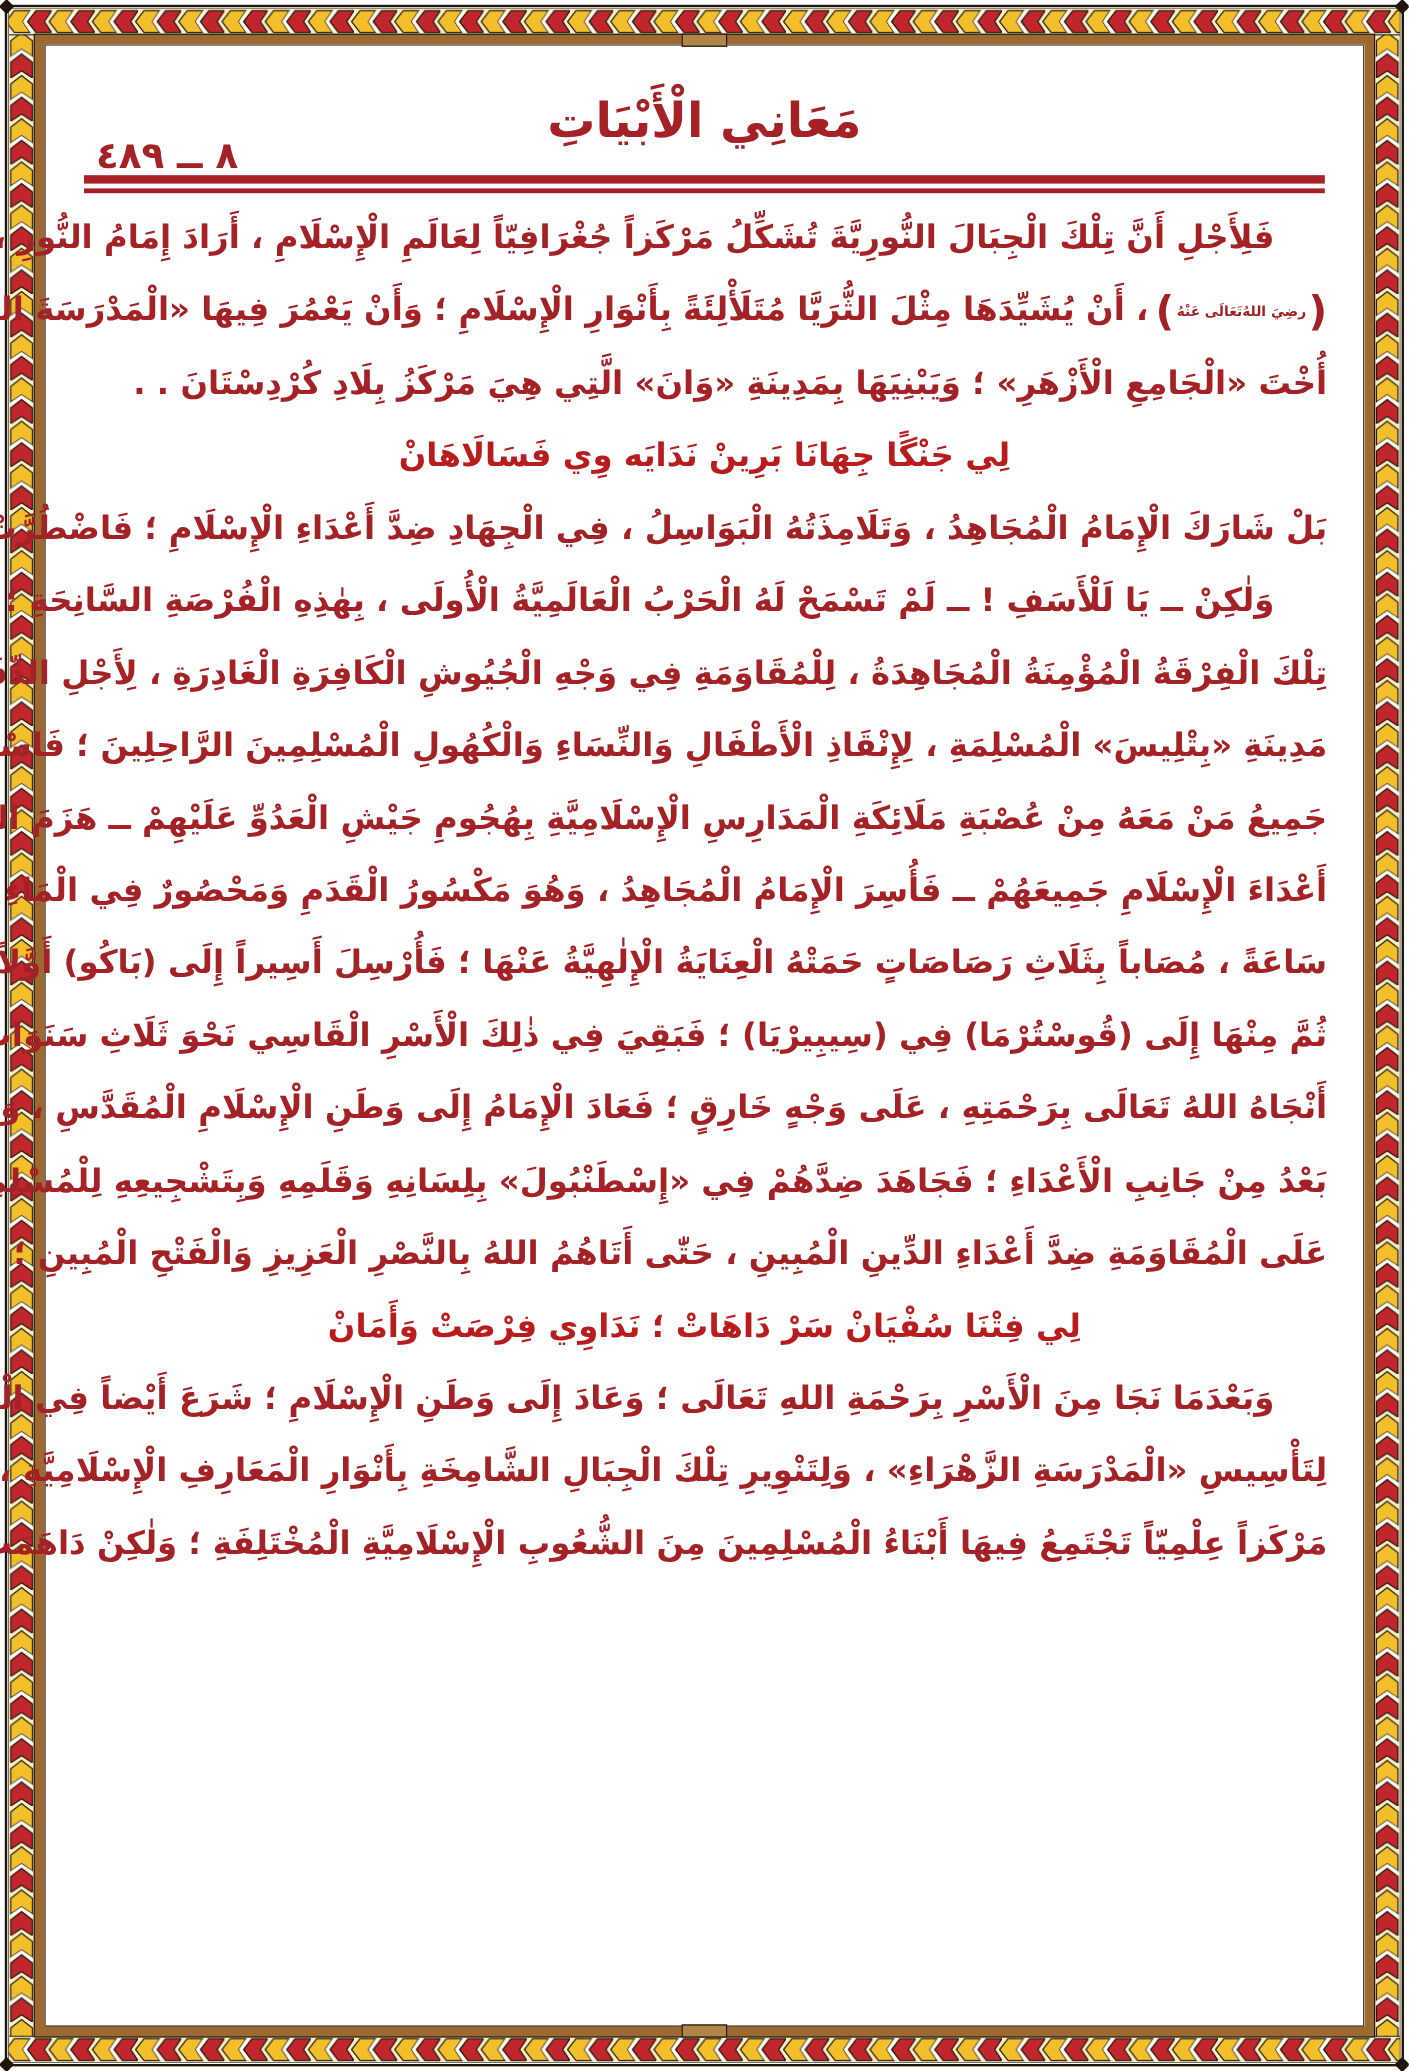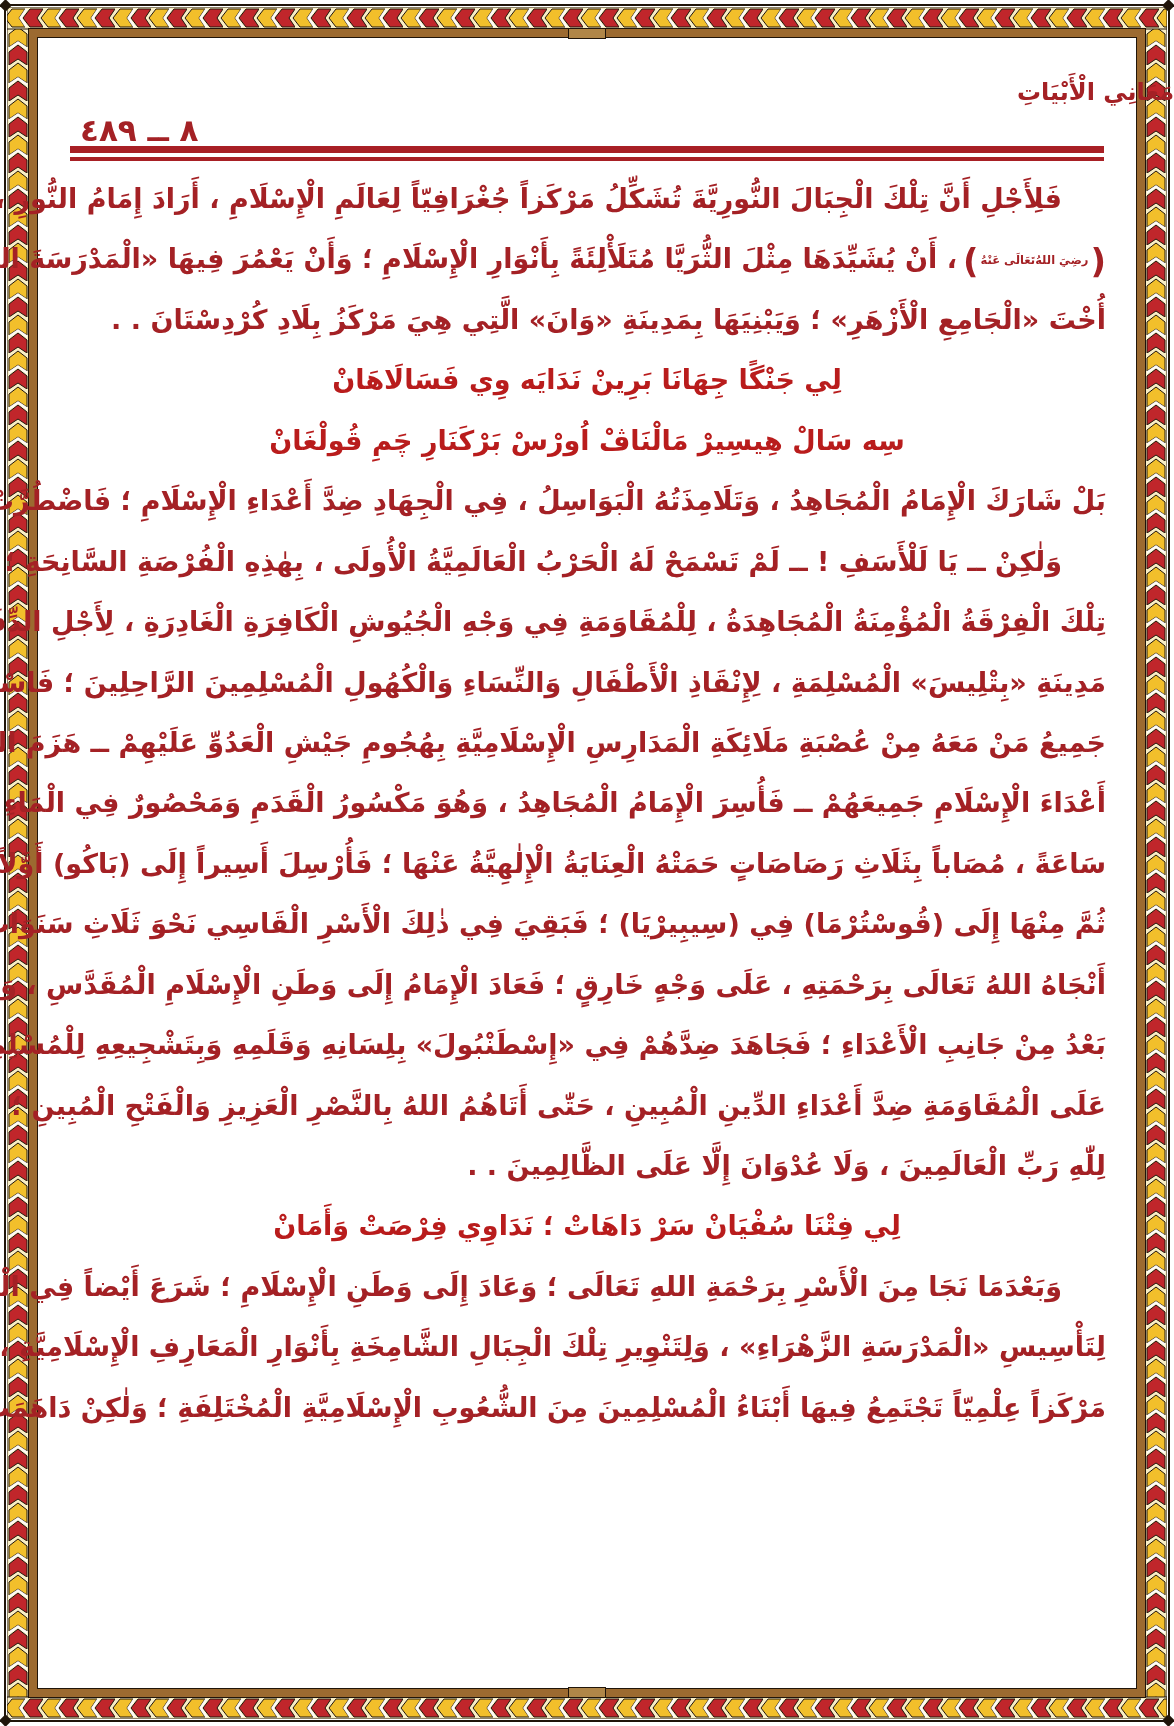--- a/index.html
+++ b/index.html
@@ -20,22 +20,22 @@
   }
   .tab{position:absolute;left:50%;transform:translateX(-50%);width:36px;height:9px;
        background:#b08648;border:1px solid #20150a;}
   .tab-top{top:28px;} .tab-bottom{bottom:28px;}
   .corner-finial{position:absolute;width:9px;height:9px;background:#20150a;transform:rotate(45deg);}
   .cf-tl{left:1px;top:1px;} .cf-tr{right:1px;top:1px;}
   .cf-bl{left:1px;bottom:1px;} .cf-br{right:1px;bottom:1px;}
 
   
   .page-title{
-    position:absolute;top:78px;left:0;width:100%;
-    color:#a42125;font-size:24px;font-weight:bold;direction:rtl;
+    position:absolute;top:78px;left:0;width:100%;text-align:center;
+    color:#a42125;font-size:40px;font-weight:bold;direction:rtl;
   }
   .page-number{
     position:absolute;top:92px;left:80px;
     color:#a42125;font-size:31px;font-weight:bold;direction:rtl;margin-top:20px;
   }
   .divider{position:absolute;left:70px;right:70px;background:#a82025;}
   .divider-thick{top:146px;height:7px;}
   .divider-thin{top:157px;height:4px;}
 
   
@@ -132,30 +132,28 @@
         <span class="paren">(</span>
         <span class="seal-stack">
           <span>رضِيَ اللهُ</span>
           <span>تَعَالَى عَنْهُ</span>
         </span>
         <span class="paren">)</span>
       </span><span>، أَنْ يُشَيِّدَهَا مِثْلَ الثُّرَيَّا مُتَلَأْلِئَةً بِأَنْوَارِ الْإِسْلَامِ ؛ وَأَنْ يَعْمُرَ فِيهَا «الْمَدْرَسَةَ الزَّهْرَاءَ» ،</span>
   </div>
   <div class="line l-red l-red-end">أُخْتَ «الْجَامِعِ الْأَزْهَرِ» ؛ وَيَبْنِيَهَا بِمَدِينَةِ «وَانَ» الَّتِي هِيَ مَرْكَزُ بِلَادِ كُرْدِسْتَانَ . .</div>
   <div class="line l-green">لِي جَنْگًا جِهَانَا بَرِينْ نَدَايَه وِي فَسَالَاهَانْ</div>
-  <div class="line l-green">سِه سَالْ هِيسِيرْ مَالْنَاڤْ اُورْسْ بَرْكَنَارِ چَمِ قُولْغَانْ</div>
   <div class="line l-red">بَلْ شَارَكَ الْإِمَامُ الْمُجَاهِدُ ، وَتَلَامِذَتُهُ الْبَوَاسِلُ ، فِي الْجِهَادِ ضِدَّ أَعْدَاءِ الْإِسْلَامِ ؛ فَاضْطُرَّتْ</div>
   <div class="line l-red indent">وَلٰكِنْ ــ يَا لَلْأَسَفِ ! ــ لَمْ تَسْمَحْ لَهُ الْحَرْبُ الْعَالَمِيَّةُ الْأُولَى ، بِهٰذِهِ الْفُرْصَةِ السَّانِحَةِ ؛</div>
   <div class="line l-red">تِلْكَ الْفِرْقَةُ الْمُؤْمِنَةُ الْمُجَاهِدَةُ ، لِلْمُقَاوَمَةِ فِي وَجْهِ الْجُيُوشِ الْكَافِرَةِ الْغَادِرَةِ ، لِأَجْلِ الدِّفَاعِ عَنْ</div>
   <div class="line l-red">مَدِينَةِ «بِتْلِيسَ» الْمُسْلِمَةِ ، لِإِنْقَاذِ الْأَطْفَالِ وَالنِّسَاءِ وَالْكُهُولِ الْمُسْلِمِينَ الرَّاحِلِينَ ؛ فَاسْتُشْهِدَ</div>
   <div class="line l-red">جَمِيعُ مَنْ مَعَهُ مِنْ عُصْبَةِ مَلَائِكَةِ الْمَدَارِسِ الْإِسْلَامِيَّةِ بِهُجُومِ جَيْشِ الْعَدُوِّ عَلَيْهِمْ ــ هَزَمَ اللهُ</div>
   <div class="line l-red">أَعْدَاءَ الْإِسْلَامِ جَمِيعَهُمْ ــ فَأُسِرَ الْإِمَامُ الْمُجَاهِدُ ، وَهُوَ مَكْسُورُ الْقَدَمِ وَمَحْصُورٌ فِي الْمَاءِ ثَلَاثِينَ</div>
   <div class="line l-red">سَاعَةً ، مُصَاباً بِثَلَاثِ رَصَاصَاتٍ حَمَتْهُ الْعِنَايَةُ الْإِلٰهِيَّةُ عَنْهَا ؛ فَأُرْسِلَ أَسِيراً إِلَى (بَاكُو) أَوَّلاً ،</div>
   <div class="line l-red">ثُمَّ مِنْهَا إِلَى (قُوسْتُرْمَا) فِي (سِيبِيرْيَا) ؛ فَبَقِيَ فِي ذٰلِكَ الْأَسْرِ الْقَاسِي نَحْوَ ثَلَاثِ سَنَوَاتٍ ، حَتَّى</div>
   <div class="line l-red">أَنْجَاهُ اللهُ تَعَالَى بِرَحْمَتِهِ ، عَلَى وَجْهٍ خَارِقٍ ؛ فَعَادَ الْإِمَامُ إِلَى وَطَنِ الْإِسْلَامِ الْمُقَدَّسِ ، وَهُوَ مُحْتَلٌّ</div>
   <div class="line l-red">بَعْدُ مِنْ جَانِبِ الْأَعْدَاءِ ؛ فَجَاهَدَ ضِدَّهُمْ فِي «إِسْطَنْبُولَ» بِلِسَانِهِ وَقَلَمِهِ وَبِتَشْجِيعِهِ لِلْمُسْلِمِينَ ،</div>
   <div class="line l-red">عَلَى الْمُقَاوَمَةِ ضِدَّ أَعْدَاءِ الدِّينِ الْمُبِينِ ، حَتّٰى أَتَاهُمُ اللهُ بِالنَّصْرِ الْعَزِيزِ وَالْفَتْحِ الْمُبِينِ ؛ وَالْحَمْدُ</div>
-  <div class="line l-red l-red-end">لِلّٰهِ رَبِّ الْعَالَمِينَ ، وَلَا عُدْوَانَ إِلَّا عَلَى الظَّالِمِينَ . .</div>
   <div class="line l-green">لِي فِتْنَا سُفْيَانْ سَرْ دَاهَاتْ ؛ نَدَاوِي فِرْصَتْ وَأَمَانْ</div>
   <div class="line l-red indent">وَبَعْدَمَا نَجَا مِنَ الْأَسْرِ بِرَحْمَةِ اللهِ تَعَالَى ؛ وَعَادَ إِلَى وَطَنِ الْإِسْلَامِ ؛ شَرَعَ أَيْضاً فِي الْعَمَلِ</div>
   <div class="line l-red">لِتَأْسِيسِ «الْمَدْرَسَةِ الزَّهْرَاءِ» ، وَلِتَنْوِيرِ تِلْكَ الْجِبَالِ الشَّامِخَةِ بِأَنْوَارِ الْمَعَارِفِ الْإِسْلَامِيَّةِ ، لِتَصِيرَ</div>
   <div class="line l-red">مَرْكَزاً عِلْمِيّاً تَجْتَمِعُ فِيهَا أَبْنَاءُ الْمُسْلِمِينَ مِنَ الشُّعُوبِ الْإِسْلَامِيَّةِ الْمُخْتَلِفَةِ ؛ وَلٰكِنْ دَاهَمَتْ</div>
 </div>
 
 </body></html>

